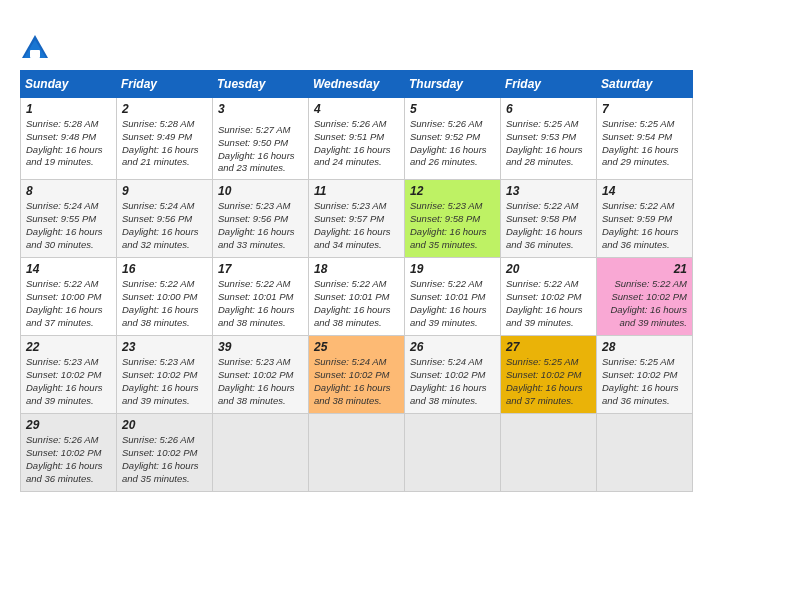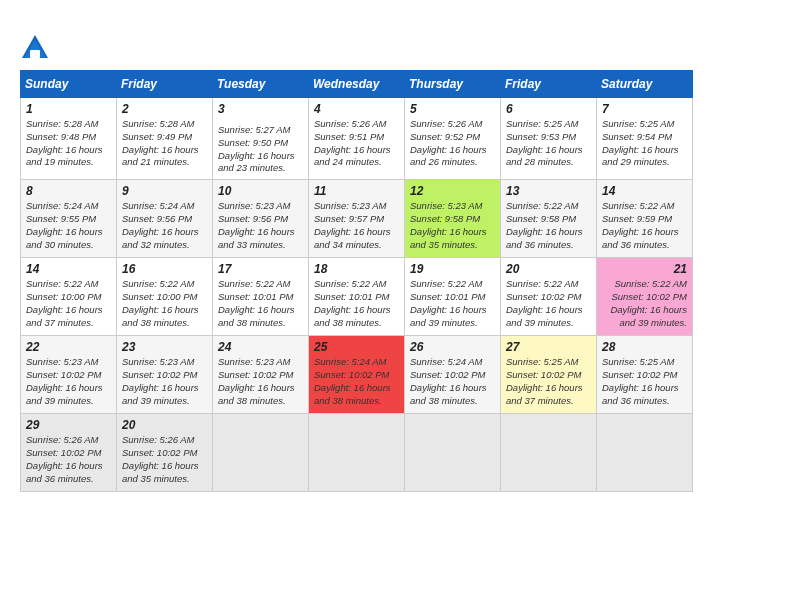--- a/index.html
+++ b/index.html
@@ -291,41 +291,41 @@
 and 39 minutes.</div>
           </td>
           <td style="background: rgb(245, 245, 245);">
             <span class="day-num">23</span>
             <div class="day-info" style="white-space: pre-line;">Sunrise: 5:23 AM
 Sunset: 10:02 PM
 Daylight: 16 hours
 and 39 minutes.</div>
           </td>
           <td style="background: rgb(245, 245, 245);">
-            <span class="day-num">24</span>
-            <div class="day-info" style="white-space: pre-line;">Sunrise: 5:23 AM
-Sunset: 10:02 PM
-Daylight: 16 hours
-and 38 minutes.</div>
-          </td>
-          <td style="background: #ef4444;">
+            <span class="day-num">39</span>
+            <div class="day-info" style="white-space: pre-line;">Sunrise: 5:23 AM
+Sunset: 10:02 PM
+Daylight: 16 hours
+and 38 minutes.</div>
+          </td>
+          <td style="background: #fdba74;">
             <span class="day-num">25</span>
             <div class="day-info" style="white-space: pre-line;">Sunrise: 5:24 AM
 Sunset: 10:02 PM
 Daylight: 16 hours
 and 38 minutes.</div>
           </td>
           <td style="background: rgb(245, 245, 245);">
             <span class="day-num">26</span>
             <div class="day-info" style="white-space: pre-line;">Sunrise: 5:24 AM
 Sunset: 10:02 PM
 Daylight: 16 hours
 and 38 minutes.</div>
           </td>
-          <td style="background: #fef9c3;">
+          <td style="background: #eab308;">
             <span class="day-num">27</span>
             <div class="day-info" style="white-space: pre-line;">Sunrise: 5:25 AM
 Sunset: 10:02 PM
 Daylight: 16 hours
 and 37 minutes.</div>
           </td>
           <td style="background: rgb(245, 245, 245);">
             <span class="day-num">28</span>
             <div class="day-info" style="white-space: pre-line;">Sunrise: 5:25 AM
 Sunset: 10:02 PM

